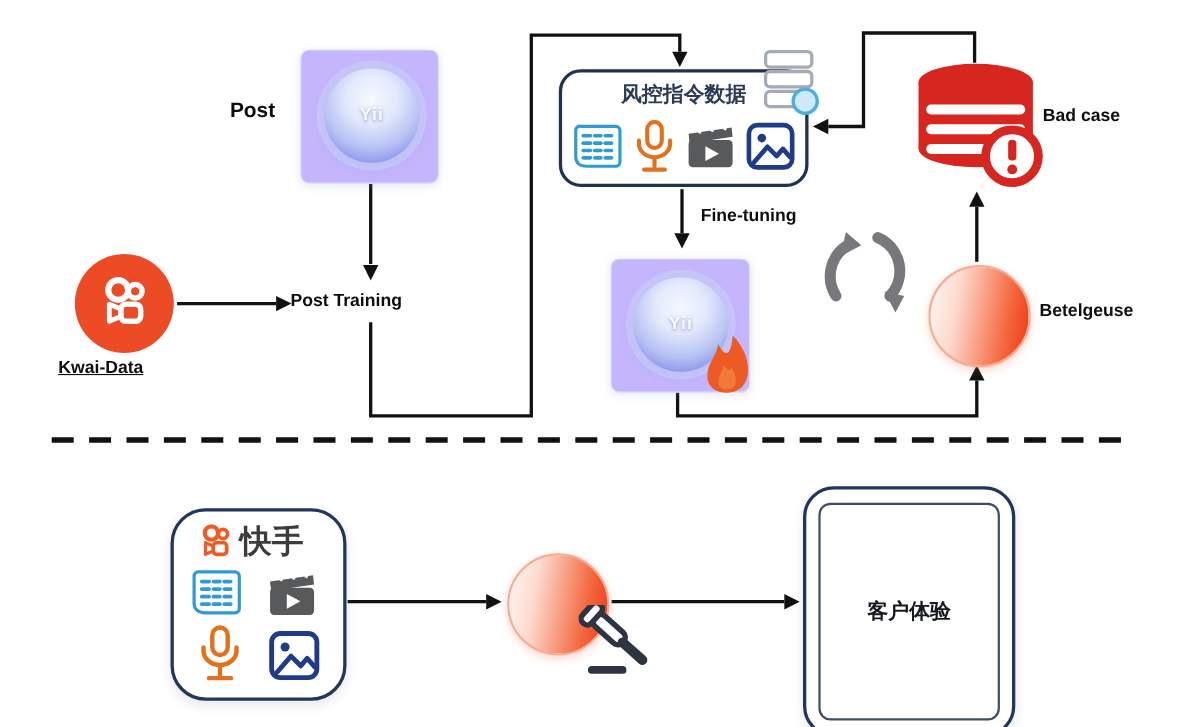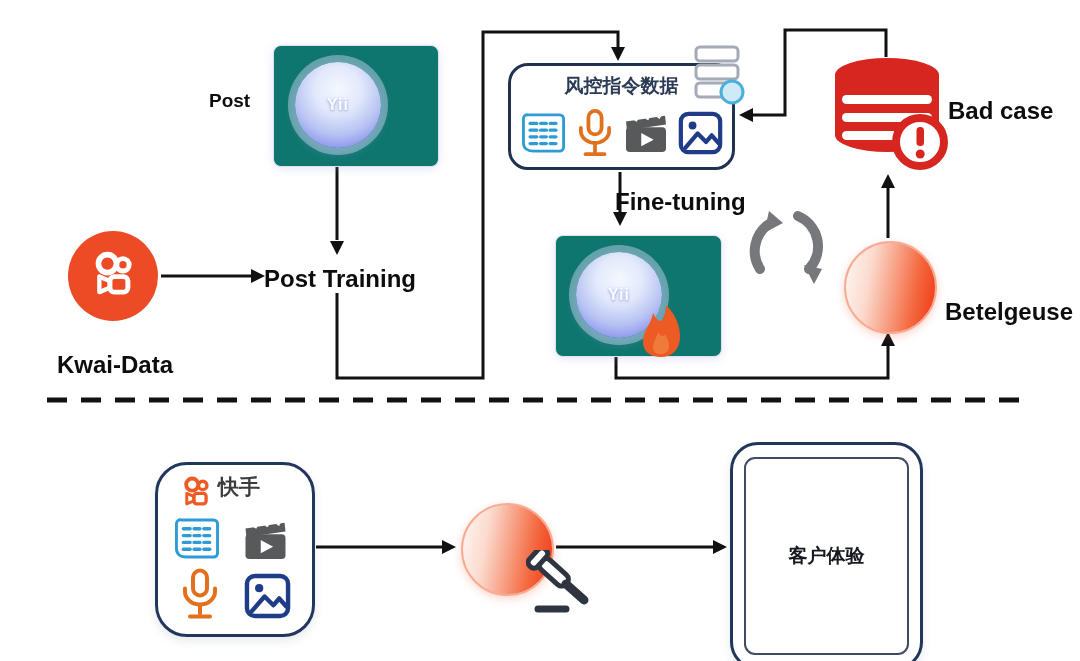--- a/index.html
+++ b/index.html
@@ -7,35 +7,34 @@
     position:relative;width:1080px;height:661px;background:#ffffff;overflow:hidden;
     font-family:"Liberation Sans","DejaVu Sans",sans-serif;color:#111;
   }
   .abs{position:absolute;}
   svg{display:block;}
   
   #connectors{position:absolute;left:0;top:0;width:1080px;height:661px;pointer-events:none;}
 
   
   .lbl{font-weight:bold;color:#0d0d0d;white-space:nowrap;}
-  .lbl-18{font-size:24px;}
+  .lbl-18{font-size:16px;}
   .lbl-19{font-size:19px;}
 
   
   .kwai-circle{
     width:90px;height:90px;border-radius:50%;
     background:#ec4b26;
     display:flex;align-items:center;justify-content:center;
   }
 
   
   .model-box{
-    background:#0f766e;border:1px solid #dde1f3;border-radius:8px;
+    background:#c4b5fd;border:1px solid #dde1f3;border-radius:8px;
     box-shadow:0 2px 8px rgba(150,160,220,0.25);
-    padding-left:40px;
   }
   .model-circle{
     position:absolute;border-radius:50%;
     background:radial-gradient(circle at 50% 32%, #f4f8fe 0%, #e2e9fb 32%, #b7c2f3 62%, #8a93ec 84%, #c9d4f6 100%);
     box-shadow:0 0 0 7px rgba(205,216,245,0.45), 0 4px 12px rgba(140,160,230,0.4);
     display:flex;align-items:center;justify-content:center;
   }
   .model-name{
     font-weight:bold;font-size:16px;letter-spacing:1px;
     color:rgba(255,255,255,0.95);text-shadow:0 1px 3px rgba(110,120,210,0.8);
@@ -62,21 +61,21 @@
     border:2px solid #f8ab92;
     box-shadow:0 3px 8px rgba(240,90,50,0.25);
   }
 
   
   .ks-box{
     left:155px;top:462px;width:160px;height:175px;
     background:#ffffff;border:3px solid #22365c;border-radius:32px;
     box-sizing:border-box;box-shadow:0 4px 10px rgba(60,70,100,0.12);
   }
-  .ks-title{font-weight:bold;font-size:21px;color:#3c3c3c;}
+  .ks-title{font-weight:bold;font-size:29px;color:#3c3c3c;}
 
   
   .outcomes-box{
     left:730px;top:442px;width:193px;height:228px;
     background:#ffffff;border:3px solid #22365c;border-radius:28px;
     box-sizing:border-box;box-shadow:0 4px 10px rgba(60,70,100,0.12);
     display:flex;flex-direction:column;gap:7px;padding:12px 11px;
   }
   .outcome-item{
     flex:1;border:2.5px solid #3f4c63;border-radius:11px;background:#fff;
@@ -128,21 +127,21 @@
   <div class="abs kwai-circle" style="left:68px;top:231px;">
     <svg width="62" height="62" viewBox="0 0 100 100">
       <g stroke="#ffffff" fill="none" stroke-linejoin="round" stroke-linecap="round">
         <circle cx="41" cy="30" r="14.5" stroke-width="9"></circle>
         <circle cx="66" cy="32" r="10" stroke-width="8"></circle>
         <rect x="45" y="51" width="29" height="25" rx="7" stroke-width="8"></rect>
         <path d="M45 58 L28 51 L28 76 L45 69 Z" stroke-width="7"></path>
       </g>
     </svg>
   </div>
-  <div class="abs lbl lbl-18" style="left:53px;top:351px;width:120px;text-align:right;">Kwai-Data</div>
+  <div class="abs lbl lbl-18" style="left:53px;top:326px;width:120px;text-align:left;text-decoration:underline;">Kwai-Data</div>
 
   <div class="abs lbl lbl-19" style="left:209px;top:90px;">Post</div>
   <div class="abs model-box" style="left:273px;top:45px;width:124px;height:120px;">
     <div class="model-circle" style="left:21px;top:16px;width:86px;height:86px;">
       <span class="model-name">Yii</span>
     </div>
   </div>
 
   <div class="abs lbl lbl-18" style="left:264px;top:265px;">Post Training</div>
 
@@ -194,21 +193,21 @@
 
   <svg class="abs" style="left:693px;top:44px;" width="52" height="62" viewBox="0 0 52 62">
     <g fill="#ffffff" stroke="#a4abb6" stroke-width="3">
       <rect x="3" y="3" width="42" height="14" rx="4"></rect>
       <rect x="3" y="21" width="42" height="14" rx="4"></rect>
       <rect x="3" y="39" width="42" height="14" rx="4"></rect>
     </g>
     <circle cx="39" cy="48" r="11" fill="#cfeaf7" stroke="#49b0dd" stroke-width="3"></circle>
   </svg>
 
-  <div class="abs lbl lbl-18" style="left:615px;top:188px;">Fine-tuning</div>
+  <div class="abs lbl lbl-18" style="left:637px;top:188px;">Fine-tuning</div>
 
   <div class="abs model-box" style="left:555px;top:235px;width:125px;height:120px;">
     <div class="model-circle" style="left:20px;top:16px;width:86px;height:86px;">
       <span class="model-name">Yii</span>
     </div>
   </div>
   <svg class="abs" style="left:634px;top:302px;" width="52" height="58" viewBox="0 0 52 58">
     <path d="M9 40 C9 28 17 23 19 11 C23 19 27 21 29 17 C31 13 32 8 32 3 C41 12 46 23 46 34 C46 48 38 55 27 55 C17 55 9 50 9 40 Z" fill="#ee5a24"></path>
     <path d="M19 46 C19 39 23 36 24 30 C27 35 30 35 31 32 C34 37 35 40 35 44 C35 50 31 52 27 52 C23 52 19 51 19 46 Z" fill="#f07a3a"></path>
   </svg>
@@ -216,21 +215,21 @@
   <svg class="abs" style="left:738px;top:207px;" width="98" height="88" viewBox="0 0 98 88">
     <g stroke="#77787b" stroke-width="10" fill="none" stroke-linecap="round">
       <path d="M22 62 A33 33 0 0 1 31 17"></path>
       <path d="M60 9 A33 33 0 0 1 71 62"></path>
     </g>
     <polygon points="31,4 45,16 26,26" fill="#77787b"></polygon>
     <polygon points="84,62 66,58 76,77" fill="#77787b"></polygon>
   </svg>
 
   <div class="abs sphere" style="left:844px;top:241px;width:89px;height:89px;"></div>
-  <div class="abs lbl lbl-18" style="left:945px;top:274px;margin-top:24px;">Betelgeuse</div>
+  <div class="abs lbl lbl-18" style="left:945px;top:274px;">Betelgeuse</div>
 
   <svg class="abs" style="left:830px;top:55px;" width="120" height="115" viewBox="0 0 120 115">
     <g fill="#d7261f">
       <ellipse cx="57" cy="20" rx="52" ry="17"></ellipse>
       <rect x="5" y="20" width="104" height="60"></rect>
       <ellipse cx="57" cy="80" rx="52" ry="17"></ellipse>
     </g>
     <g fill="#ffffff">
       <rect x="12" y="40" width="90" height="9" rx="4.5"></rect>
       <rect x="12" y="58" width="90" height="9" rx="4.5"></rect>

